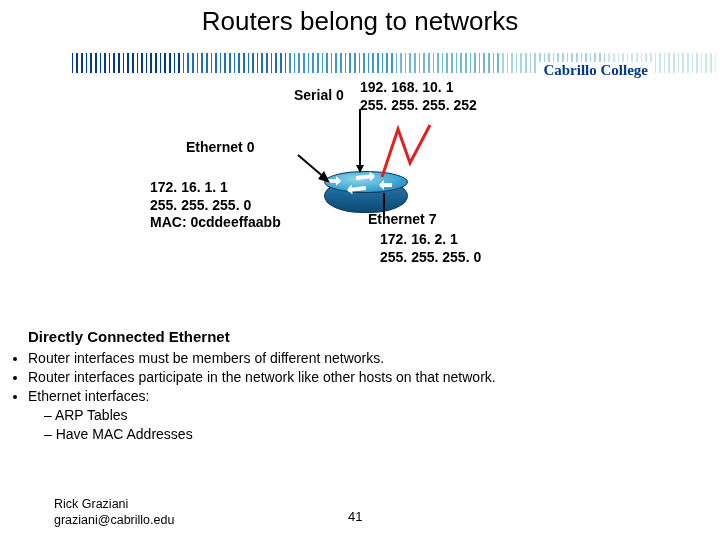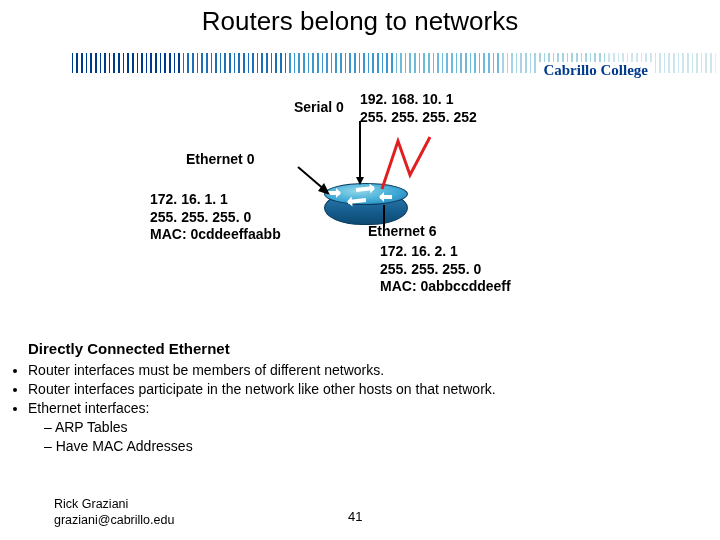--- a/index.html
+++ b/index.html
@@ -36,21 +36,21 @@
     top: 62px;
     color: #003a8c;
     font-weight: 700;
     font-size: 15px;
     font-family: Georgia, "Times New Roman", serif;
     background: #fff;
     padding: 0 4px;
   }
   .diagram {
     position: relative;
-    margin-top: 18px;
+    margin-top: 6px;
     height: 240px;
     padding-left: 24px;
   }
   .label {
     position: absolute;
     font-family: Arial, Helvetica, sans-serif;
     font-size: 14px;
     font-weight: 700;
     line-height: 1.25;
     white-space: nowrap;
@@ -308,25 +308,24 @@
     <span>255. 255. 255. 252</span>
   </div>
 
   <div class="label" style="left:186px;top:60px;">Ethernet 0</div>
   <div class="label" style="left:150px;top:100px;">
     <span>172. 16. 1. 1</span><br>
     <span>255. 255. 255. 0</span><br>
     <span>MAC: 0cddeeffaabb</span>
   </div>
 
-  <div class="label" style="left:368px;top:132px;">Ethernet 6</div>
+  <div class="label" style="left:368px;top:132px;">Ethernet 7</div>
   <div class="label" style="left:380px;top:152px;">
     <span>172. 16. 2. 1</span><br>
     <span>255. 255. 255. 0</span><br>
-    <span>MAC: 0abbccddeeff</span>
   </div>
 
   
   <div class="router">
     <div class="router-body"></div>
     <div class="router-top"></div>
   </div>
   <div class="router-arrow ra1"></div>
   <div class="router-arrow ra2"></div>
   <div class="router-arrow ra3"></div>

